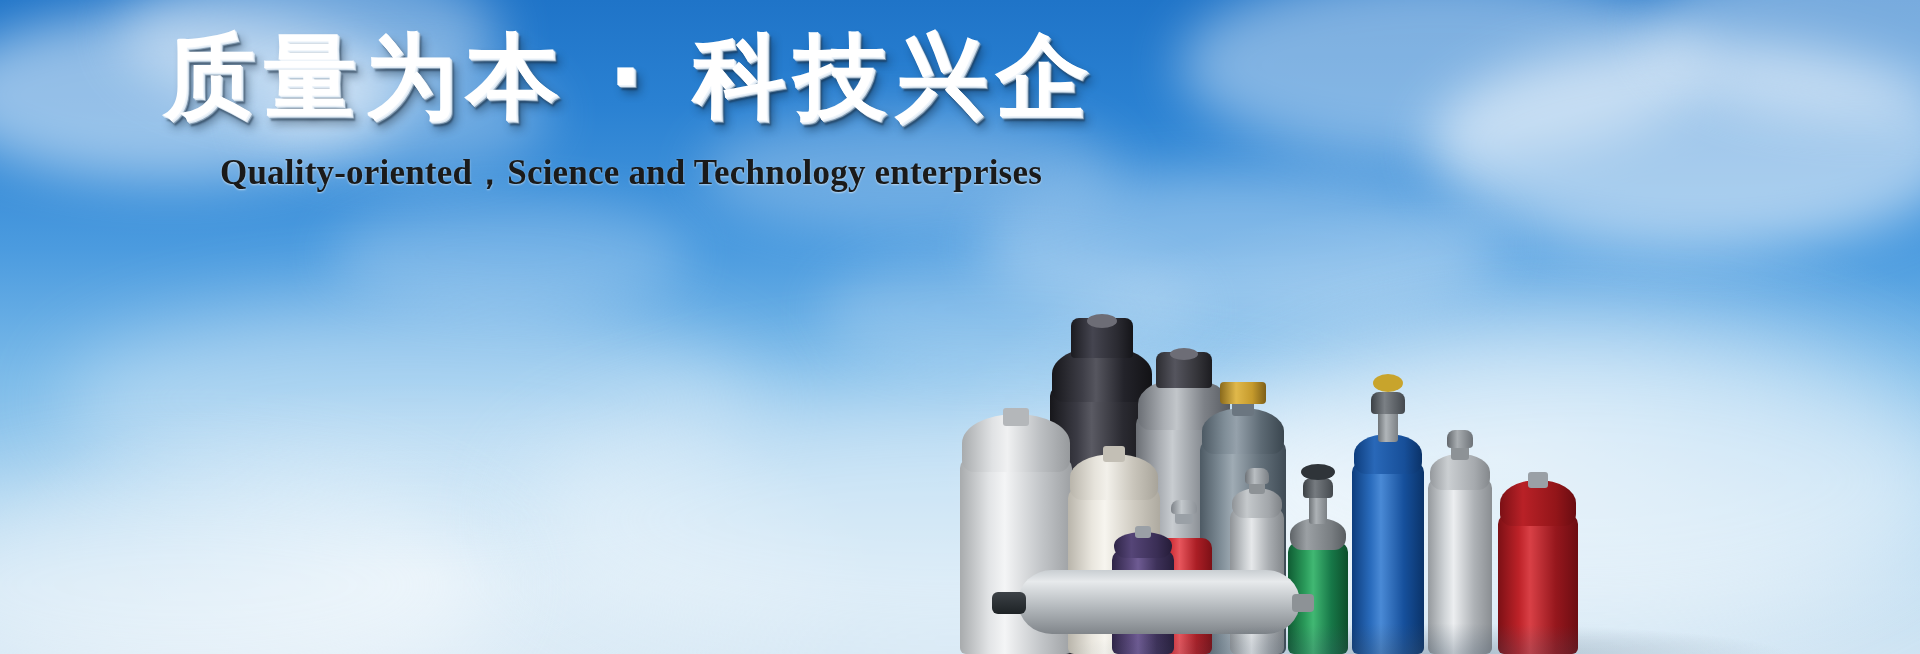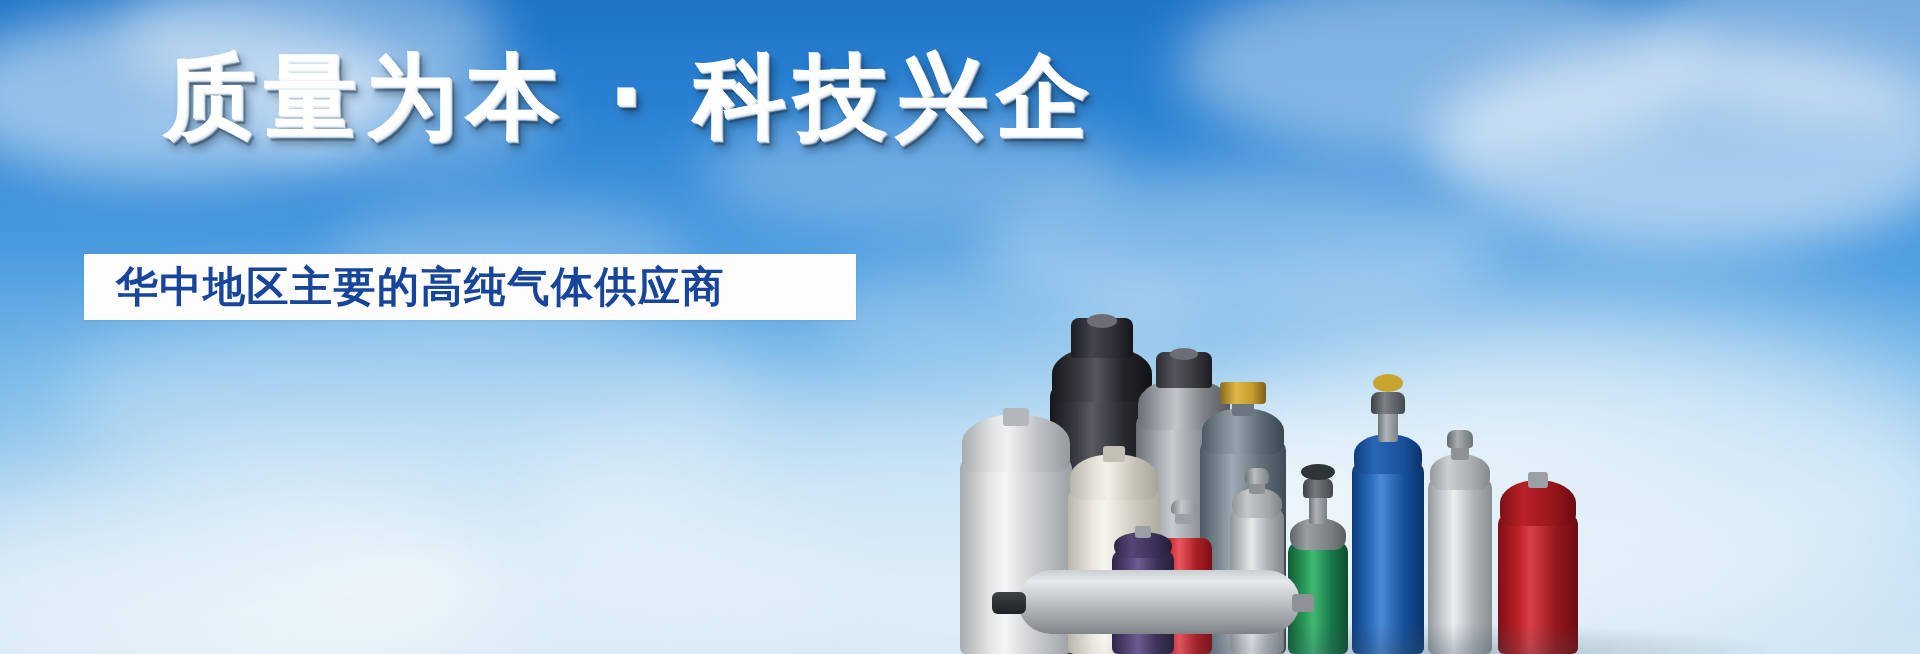--- a/index.html
+++ b/index.html
@@ -45,21 +45,20 @@
     line-height:110px;
     letter-spacing:9px;
     color:#ffffff;
     white-space:nowrap;
     text-shadow:
        1px 1px 0 #eef4fa,
        2px 2px 0 #dde8f2,
        3px 3px 1px #8fa6bb,
        4px 5px 2px rgba(20,40,60,.55),
        6px 8px 10px rgba(10,30,50,.45);
-    margin-top: 20px;
   }
   .subhead-wrap{
     position:absolute;left:0;top:152px;width:1262px;text-align:center;
   }
   .subhead{
     display:inline-block;
     font-family:"Liberation Serif","DejaVu Serif",serif;
     font-weight:bold;
     font-size:35px;
     line-height:42px;
@@ -132,24 +131,24 @@
     <div class="cloud cl-k"></div>
     <div class="cloud cl-l"></div>
     <div class="cloud cl-m"></div>
     <div class="cloud cl-n"></div>
   </div>
 
   <div class="headline-wrap">
     <span class="headline">质量为本 · 科技兴企</span>
   </div>
 
-
-  <div class="callout">
-    <span class="callout-text">华中地区主要的高纯气体供应商</span>
-  </div>
+  <div class="subhead-wrap">
+    <span class="subhead">Quality-oriented，Science and Technology enterprises</span>
+  </div>
+
 
 
   <div class="products">
 
     <div class="cyl" style="left:150px;width:104px;height:330px;">
       <div class="body-sh" style="height:268px;background:linear-gradient(90deg,#17171b 0%,#3b3b44 26%,#5a5a63 40%,#2a2a31 70%,#141417 100%);"></div>
       <div class="shoulder" style="bottom:252px;width:100px;height:56px;background:linear-gradient(90deg,#17171b 0%,#3d3d46 30%,#56565f 44%,#23232a 72%,#121215 100%);"></div>
       <div class="cap" style="bottom:296px;width:62px;height:40px;background:linear-gradient(90deg,#1b1b20 0%,#454550 35%,#2a2a31 75%,#141418 100%);"></div>
       <div class="ring" style="bottom:326px;width:30px;height:14px;background:#6d6d76;"></div>
     </div>

